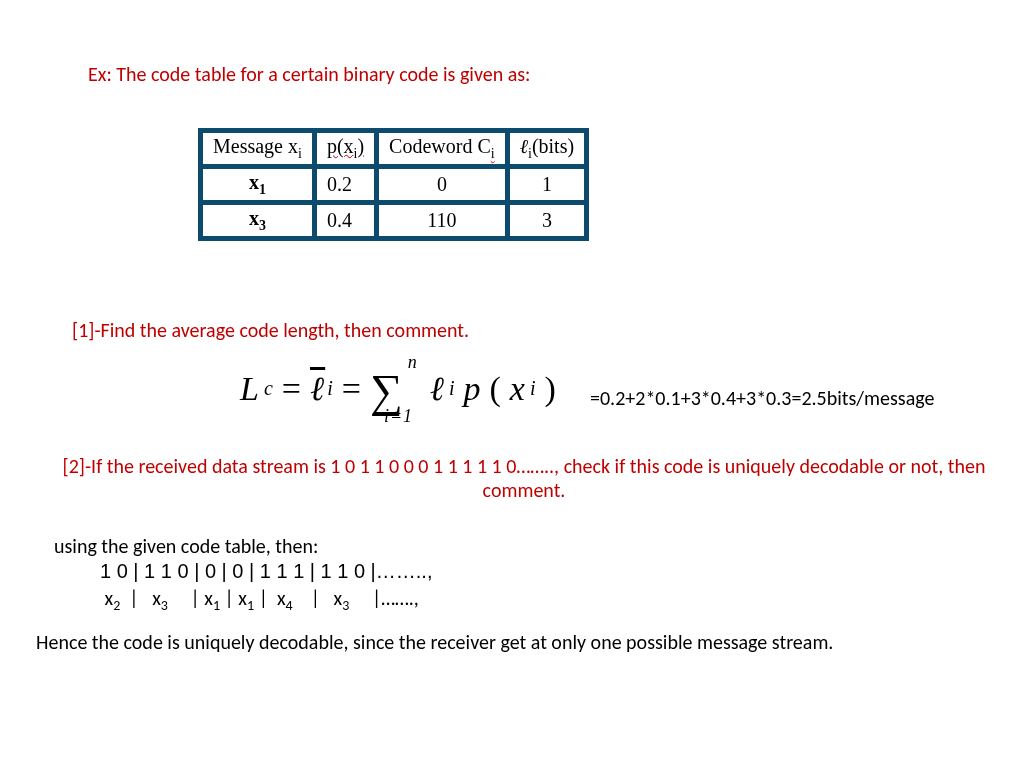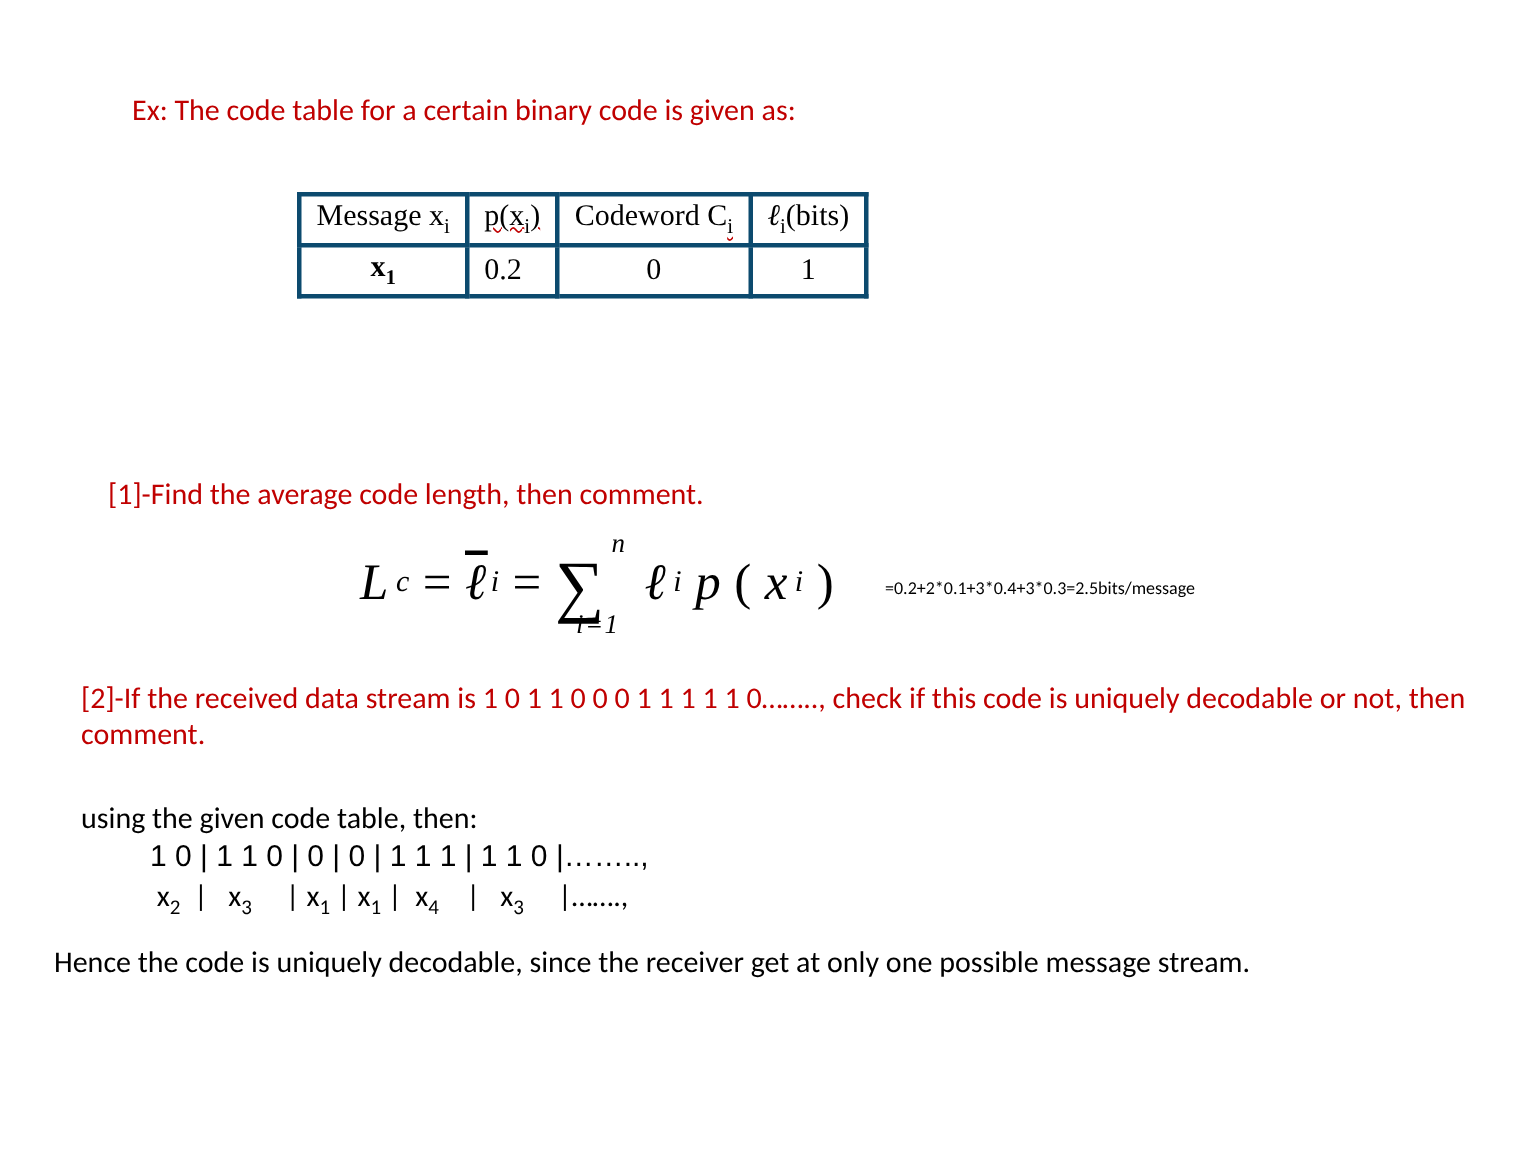--- a/index.html
+++ b/index.html
@@ -18,21 +18,21 @@
   .line { position: absolute; }
   sub { font-size: 0.7em; vertical-align: sub; }
 
   
   table {
     border-collapse: collapse;
     font-family: "Times New Roman", serif;
     font-size: 20px;
   }
   table td, table th {
-    border: 3px solid #0c4a6e;
+    border: 5px solid #0c4a6e;
     padding: 2px 10px;
     text-align: left;
     font-weight: normal;
   }
   table td.msg { text-align: center; font-weight: bold; }
   table td.cw  { text-align: center; padding-left: 24px; padding-right: 24px;}
   table td.len { text-align: center; }
 
   
   .wavy { text-decoration: underline wavy #c00000; text-decoration-thickness: 1px; text-align: center; }
@@ -59,21 +59,21 @@
   .formula .sup {
     position: absolute; top: -10px; right: -14px;
     font-size: 18px; font-style: italic;
   }
   .formula .subb {
     position: absolute; bottom: -12px; left: 14px;
     font-size: 18px; font-style: italic;
   }
   .formula .subi { font-size: 20px; font-style: italic; vertical-align: sub; }
 
-  .calc { font-family: Calibri, sans-serif; font-size: 12px; color:#000; }
+  .calc { font-family: Calibri, sans-serif; font-size: 20px; color:#000; }
 </style>
 </head>
 <body>
 
 <div class="line red" style="left:72px; top:62px;margin-left:16px;">Ex:  The code table for a certain binary code is given as:</div>
 
 <div class="line" style="left:198px; top:128px;">
 <table>
   <tbody>
         <tr>
@@ -88,20 +88,26 @@
     </th>
     <th>
       <span style="font-style:italic">ℓ</span><sub>i</sub><span>(bits)</span>
     </th>
   </tr>
   <tr>
     <td class="msg"><span>x</span><sub>1</sub></td>
     <td>0.2</td>
     <td class="cw">0</td>
     <td class="len">1</td>
+  </tr>
+  <tr>
+    <td class="msg"><span>x</span><sub>3</sub></td>
+    <td>0.4</td>
+    <td class="cw">110</td>
+    <td class="len">3</td>
   </tr>
 </tbody>
     </table>
 </div>
 
 <div class="line red" style="left:72px; top:318px;">[1]-Find the average code length, then comment.</div>
 
 <div class="line" style="left:240px; top:362px;">
   <div class="formula">
     <span>L</span>
@@ -119,21 +125,21 @@
       <span class="subi" style="margin-left:-4px;">i</span>
     <span>p</span>
       <span style="font-style:normal;">(</span>
       <span>x</span>
       <span class="subi" style="margin-left:-4px;">i</span>
       <span style="font-style:normal;">)</span>
   </div>
 </div>
 <div class="line calc" style="left:590px; top:386px;">=0.2+2*0.1+3*0.4+3*0.3=2.5bits/message</div>
 
-<div class="line red" style="left:54px; top:454px; width:940px;">[2]-If the received data stream is 1 0 1 1 0 0 0 1 1 1 1 1 0…….., check if this code is uniquely decodable or not, then comment.</div>
+<div class="line red" style="left:54px; top:454px; width:940px;text-align:center;">[2]-If the received data stream is 1 0 1 1 0 0 0 1 1 1 1 1 0…….., check if this code is uniquely decodable or not, then comment.</div>
 
 <div class="line" style="left:54px; top:534px;">using the given code table, then:</div>
 
 <div class="line" style="left:100px; top:560px; font-family: Liberation Sans, sans-serif;">1 0 | 1 1 0 | 0 | 0 | 1 1 1 | 1 1 0 |……..,</div>
 
 <div class="line" style="left:100px; top:586px; font-family: Calibri;">
   <span>&nbsp;</span><span>x</span><sub>2</sub>
   <span>&nbsp;|&nbsp;&nbsp;&nbsp;</span><span>x</span><sub>3</sub>
   <span>&nbsp;&nbsp;&nbsp;&nbsp;|&nbsp;</span><span>x</span><sub>1</sub>
   <span>|&nbsp;</span><span>x</span><sub>1</sub>

